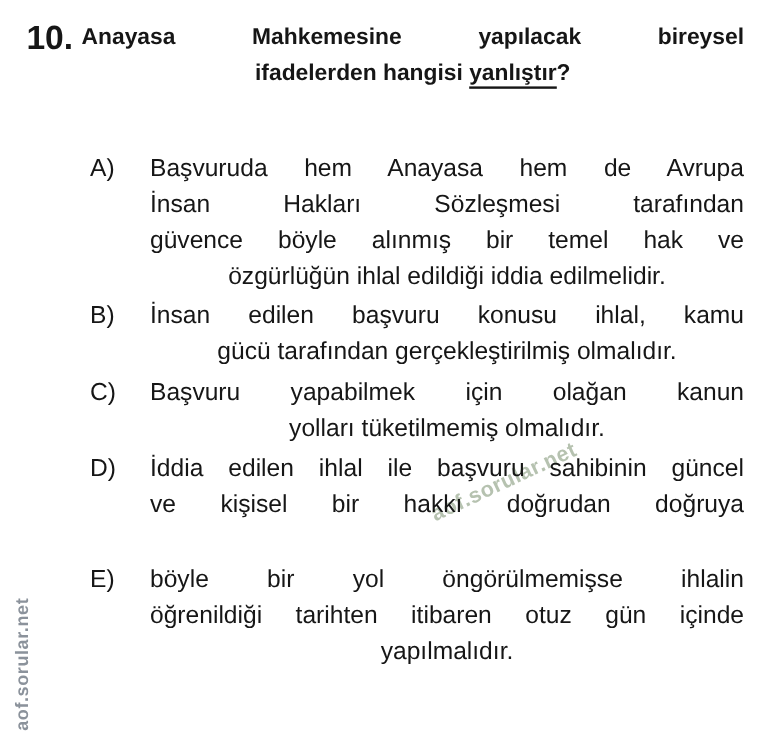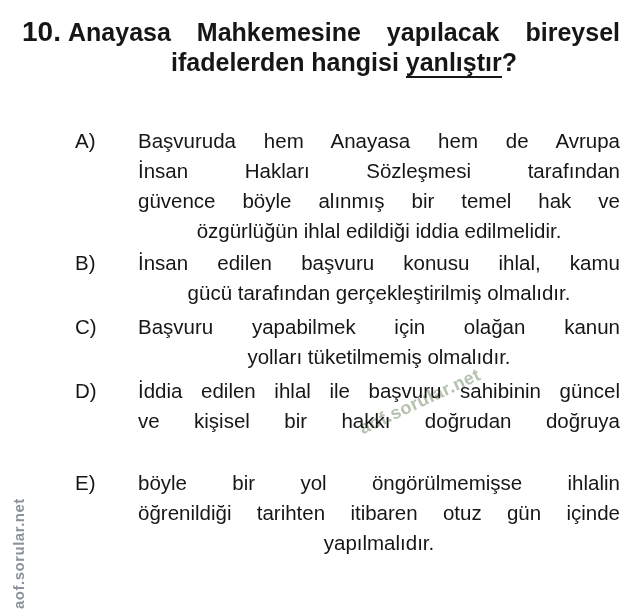--- a/index.html
+++ b/index.html
@@ -18,32 +18,32 @@
     width:598px;
     display:flex;
     z-index:2;
   }
   .q-num{
     flex:none;width:46px;
     font-size:28px;line-height:30px;font-weight:bold;
   }
   .q-lines{
     flex:1;
-    font-size:25px;line-height:30px;font-weight:bold;
+    font-size:19px;line-height:30px;font-weight:bold;
   }
   
   .opt{
     position:absolute;
     left:75px;width:545px;
     display:flex;
     font-size:20.5px;line-height:30px;
     z-index:2;
   }
   .opt-letter{flex:none;width:50px;}
-  .opt-lines{flex:1;margin-left:13px;}
+  .opt-lines{flex:1;}
   #opt-a{top:126px;}
   #opt-b{top:248px;}
   #opt-c{top:312px;}
   #opt-d{top:376px;}
   #opt-e{top:468px;}
   
   .line-j{text-align:justify;text-align-last:justify;}
   .line-l{text-align:center;}
   .u{border-bottom:2px solid #161616;}
   

